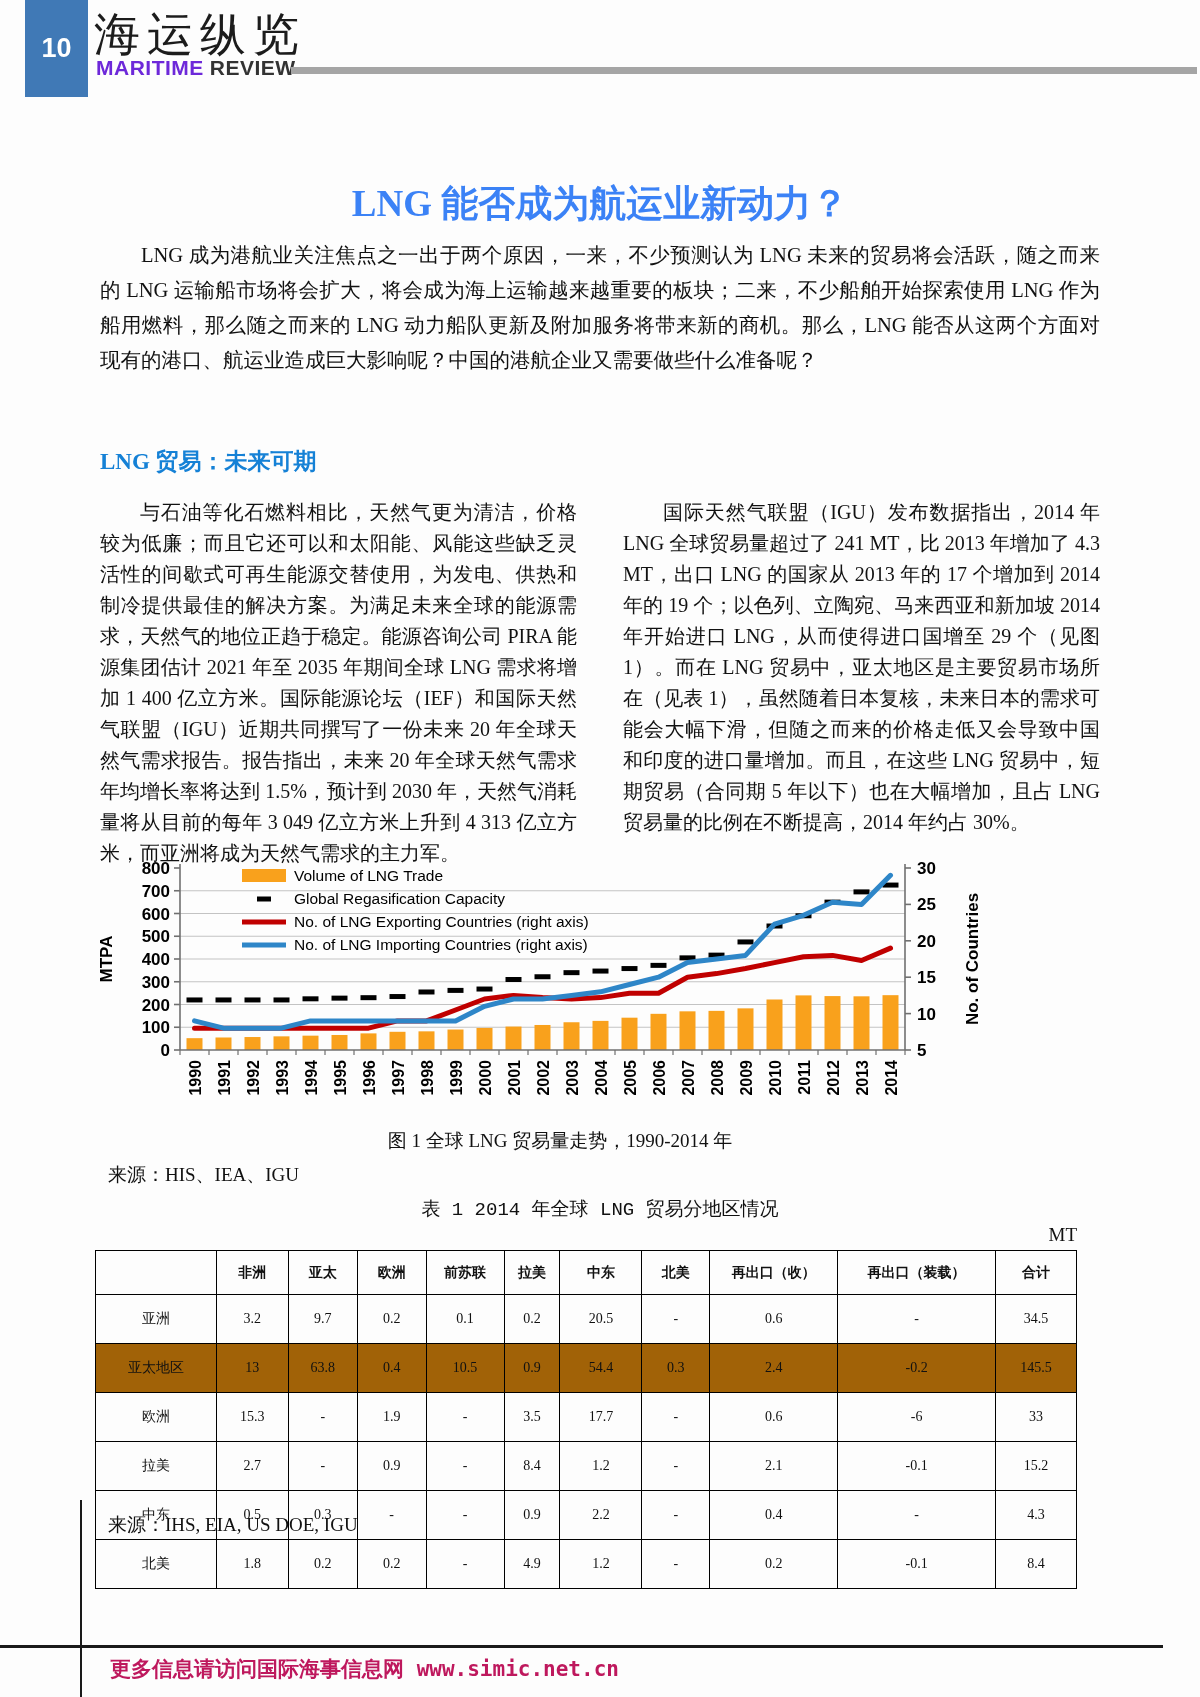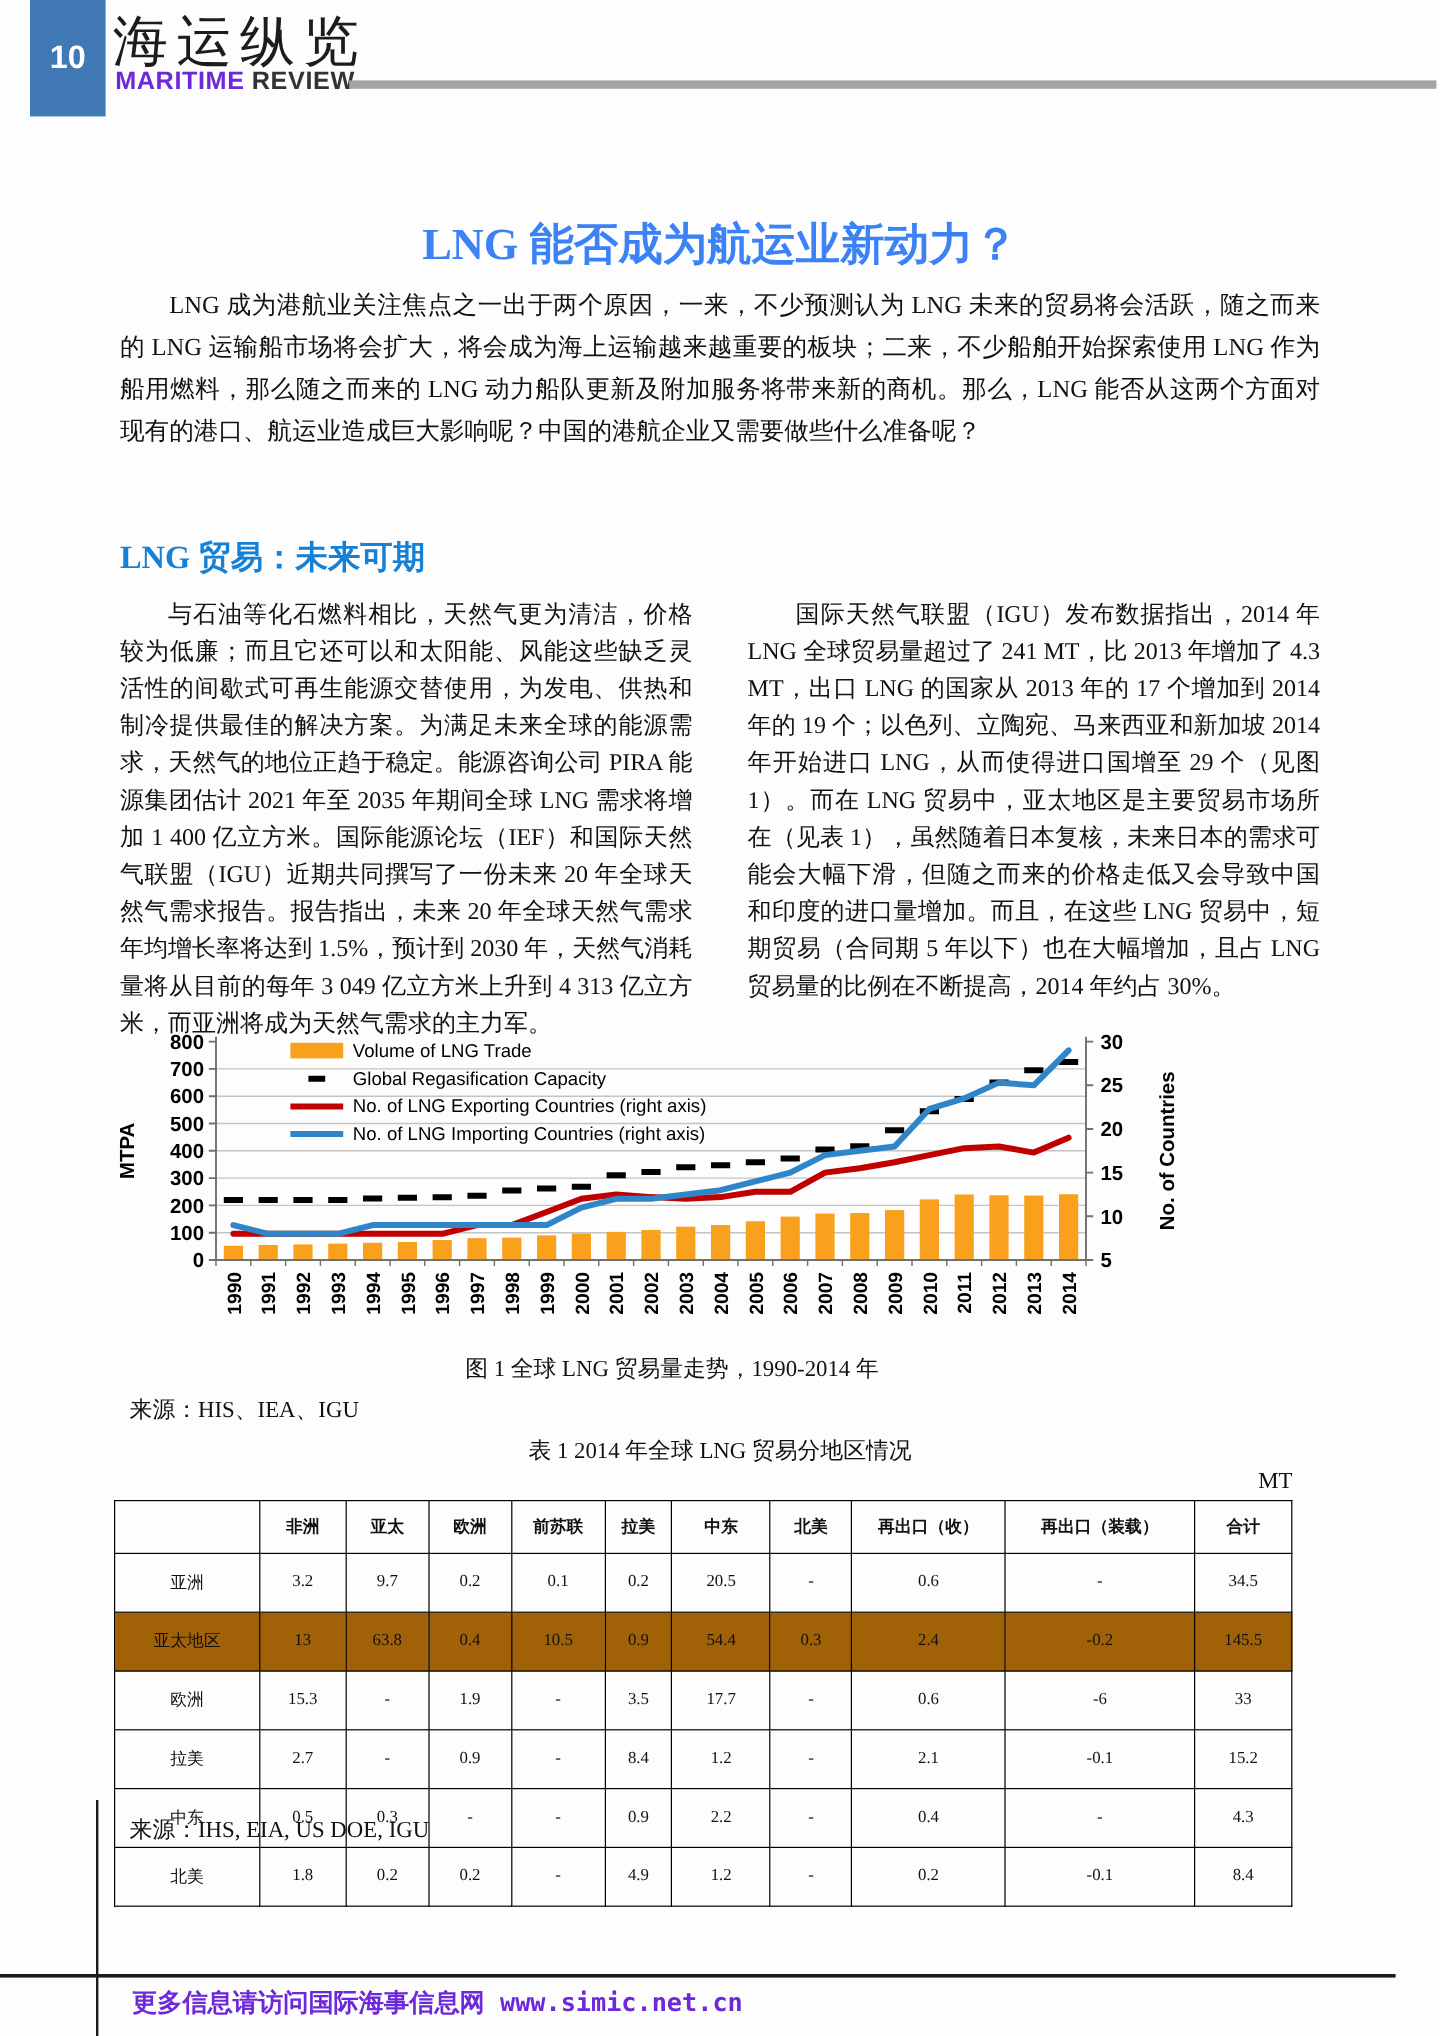--- a/index.html
+++ b/index.html
@@ -12,41 +12,41 @@
            font:bold 27px "Liberation Sans",sans-serif;}
   .cn-mast{left:94px;top:4px;font-size:46px;letter-spacing:7px;color:#1c1c1c;}
   .en-mast{left:96px;top:56px;font:bold 21px "Liberation Sans",sans-serif;letter-spacing:0.5px;}
   .en-mast .m1{color:#6d28d9;} .en-mast .m2{color:#333;margin-left:6px;}
   .gray-rule{left:291px;top:67px;width:906px;height:7px;background:#A5A5A5;}
   
   .art-title{left:100px;top:179px;width:1000px;text-align:center;
              font-size:37px;font-weight:bold;color:#3b82f6;}
   .intro{left:100px;top:238px;width:1000px;font-size:20.5px;line-height:35px;
          text-align:justify;text-indent:2em;}
-  .sec-head{left:100px;top:446px;font-size:27px;font-weight:bold;color:#1581D6;}
+  .sec-head{left:100px;top:446px;font-size:23px;font-weight:bold;color:#1581D6;}
   .cols{left:100px;top:497px;width:1000px;display:flex;gap:46px;}
   .col{width:477px;font-size:20px;line-height:31px;text-align:justify;text-indent:2em;}
   
   .chart-wrap{left:92px;top:852px;width:930px;height:300px;}
   .fig-caption{left:100px;top:1128px;width:920px;text-align:center;font-size:19px;}
   .fig-source{left:108px;top:1162px;font-size:19px;}
   
-  .tbl-title{left:100px;top:1196px;width:1000px;text-align:center;font-size:19px;}
+  .tbl-title{left:100px;top:1196px;width:1000px;text-align:center;font-size:19px;font-family:Liberation Mono, monospace;}
   .mt-label{left:100px;top:1224px;width:977px;text-align:right;font-size:19px;}
   .data-table{left:95px;top:1250px;width:982px;border-collapse:collapse;
               font-size:14px;}
   .data-table th,.data-table td{border:1.6px solid #000;text-align:center;padding:0 2px;}
   .data-table thead tr{height:44px;}
   .data-table tbody tr{height:49px;margin-top:26px;}
   .data-table tr.hl td{background:#a16207;}
   .tbl-source{left:108px;top:1512px;font-size:19px;}
   
   .v-line{left:80px;top:1500px;width:2px;height:197px;background:#1a1a1a;}
   .h-line{left:0;top:1645px;width:1163px;height:3px;background:#1a1a1a;}
-  .footer-text{left:110px;top:1655px;font:bold 21px "Liberation Sans",sans-serif;color:#6d28d9;}
+  .footer-text{left:110px;top:1655px;font:bold 21px "Liberation Sans",sans-serif;color:#be185d;}
   .footer-text .url{font-family:"DejaVu Sans Mono",monospace;font-weight:bold;}
   svg text{font-family:"Liberation Sans",sans-serif;}
 </style>
 </head>
 <body>
 
 <div class="abs num-box">
   <span>10</span>
 </div>
 <div class="abs cn-mast">海运纵览</div>

